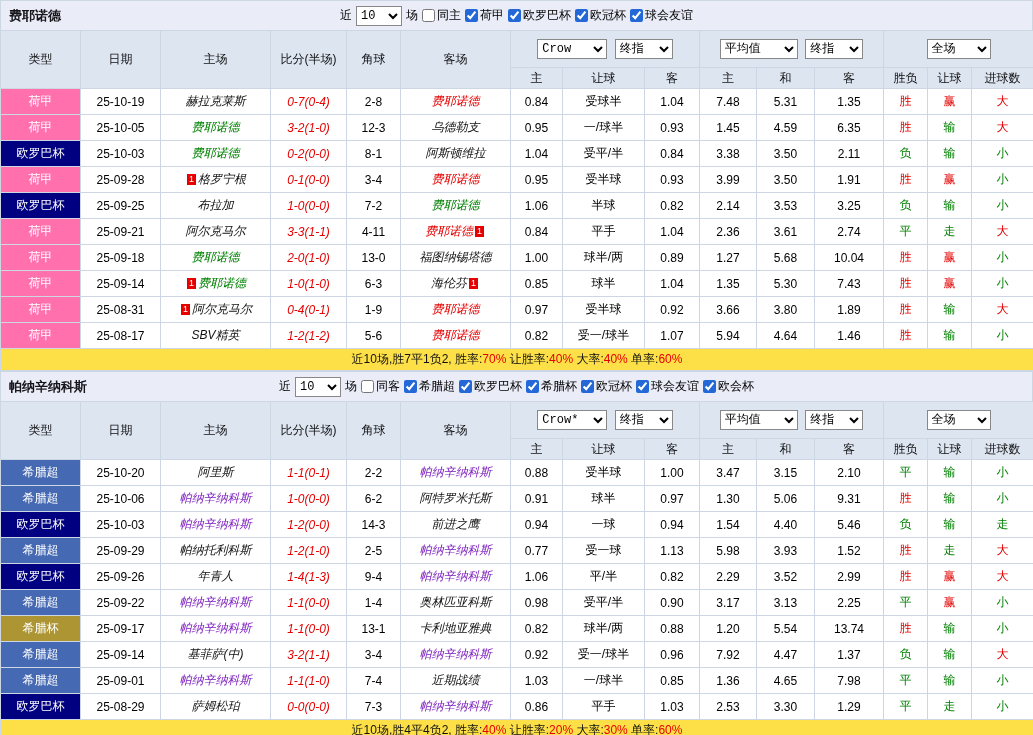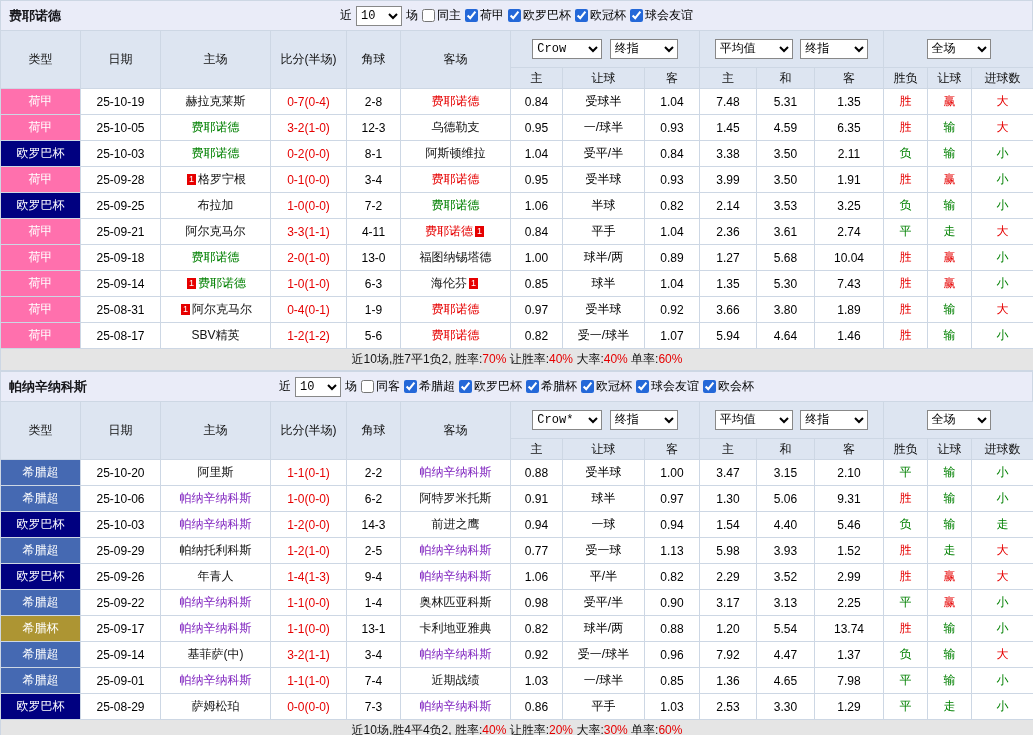--- a/index.html
+++ b/index.html
@@ -14,34 +14,34 @@
 
   
   .section-header { background: #eaecf8; height: 30px; display: flex; align-items: center; position: relative; border: 1px solid #cdd7e4; border-bottom: none; }
   .team-name { position: absolute; left: 8px; font-weight: bold; font-size: 13px; color: #16161a; }
   .filters { margin: 0 auto; display: flex; align-items: center; gap: 4px; }
   .cb { display: inline-flex; align-items: center; gap: 2px; cursor: pointer; }
   input[type=checkbox] { width: 13px; height: 13px; margin: 0; accent-color: #2468d8; }
   select { font-size: 12px; height: 20px; border: 1px solid #888; background: #fff; font-family: Liberation Mono, monospace; }
   .sel-count { width: 46px; }
   .sel-company { width: 70px; }
-  .sel-final { width: 68px; }
+  .sel-final { width: 58px; }
   .sel-avg { width: 78px; }
   .sel-full { width: 64px; }
 
   
   table { border-collapse: collapse; table-layout: fixed; width: 1033px; padding-left: 12px; }
   th, td { border: 1px solid #cdd7e4; text-align: center; padding: 0 1px; white-space: nowrap; overflow: hidden; }
   thead th { background: #dde5f1; font-weight: normal; height: 21px; color: #111; }
   tbody td { height: 26px; background: #fff; }
-  tfoot td { height: 22px; background: #e5e5e5; }
+  tfoot td { height: 22px; background: #fde047; }
   .dd-cell select { margin: 8px 2px; }
 
   .type-cell { color: #fff; }
-  a { text-decoration: none; color: inherit; cursor: pointer; }
+  a { text-decoration: none; color: inherit; cursor: pointer; font-style: italic; }
   .score { color: #e60000; }
   .badge { display: inline-block; background: #e60000; color: #fff; font-size: 9px; line-height: 11px; width: 9px; height: 11px; margin: 0 2px; vertical-align: 1px; }
 
   .c-red { color: #e60000; }
   .c-green { color: #008000; }
   .c-black { color: #111; }
   .c-purple { color: #8126c0; }
 
   .summary { width: 100%; text-align: center; }
 </style>

